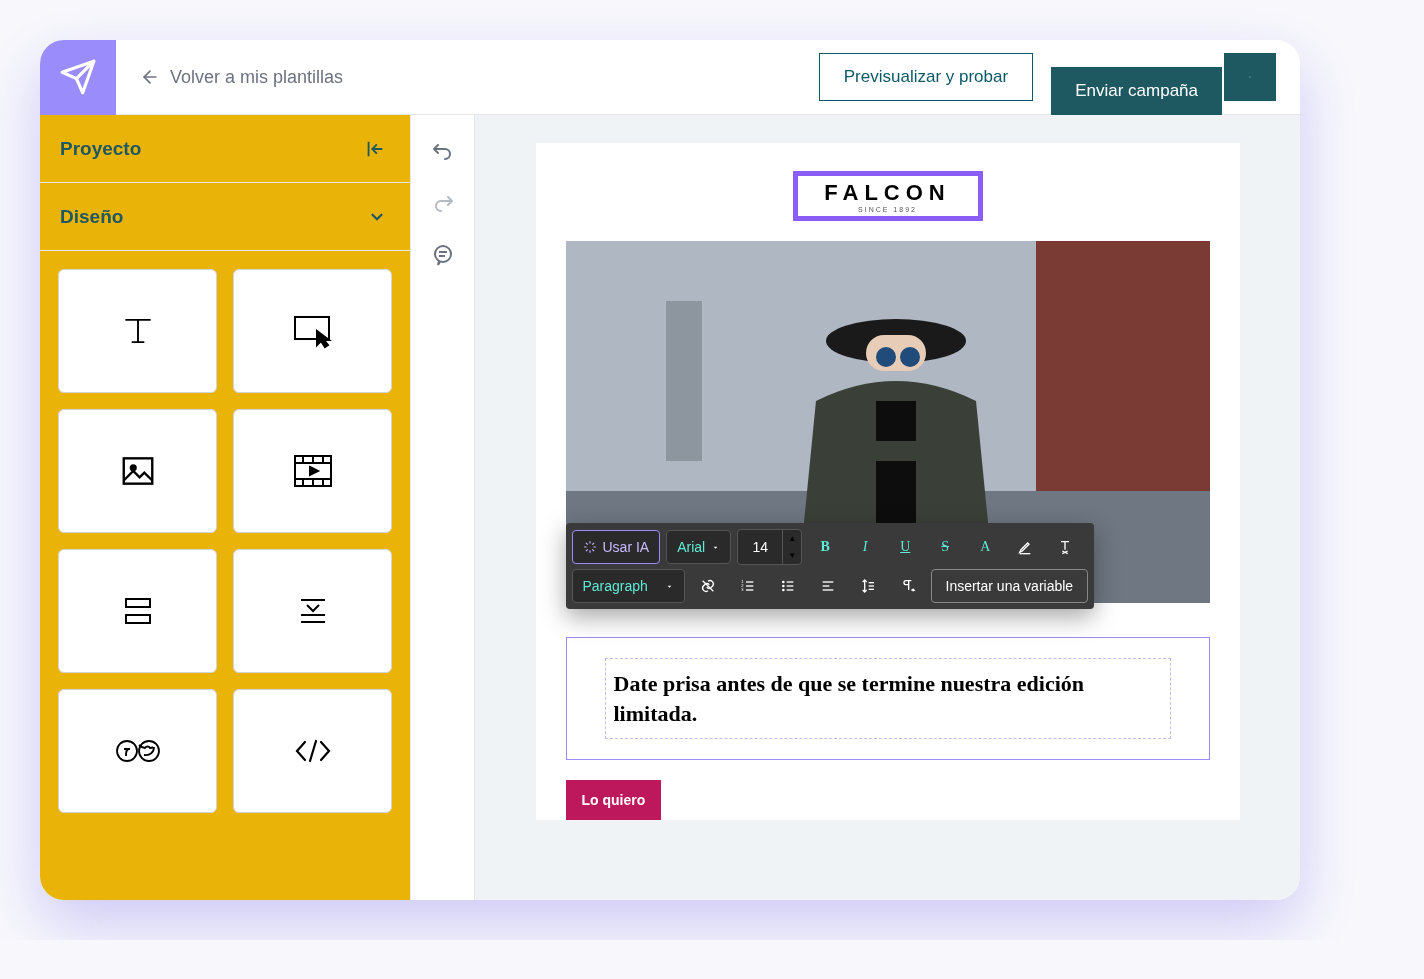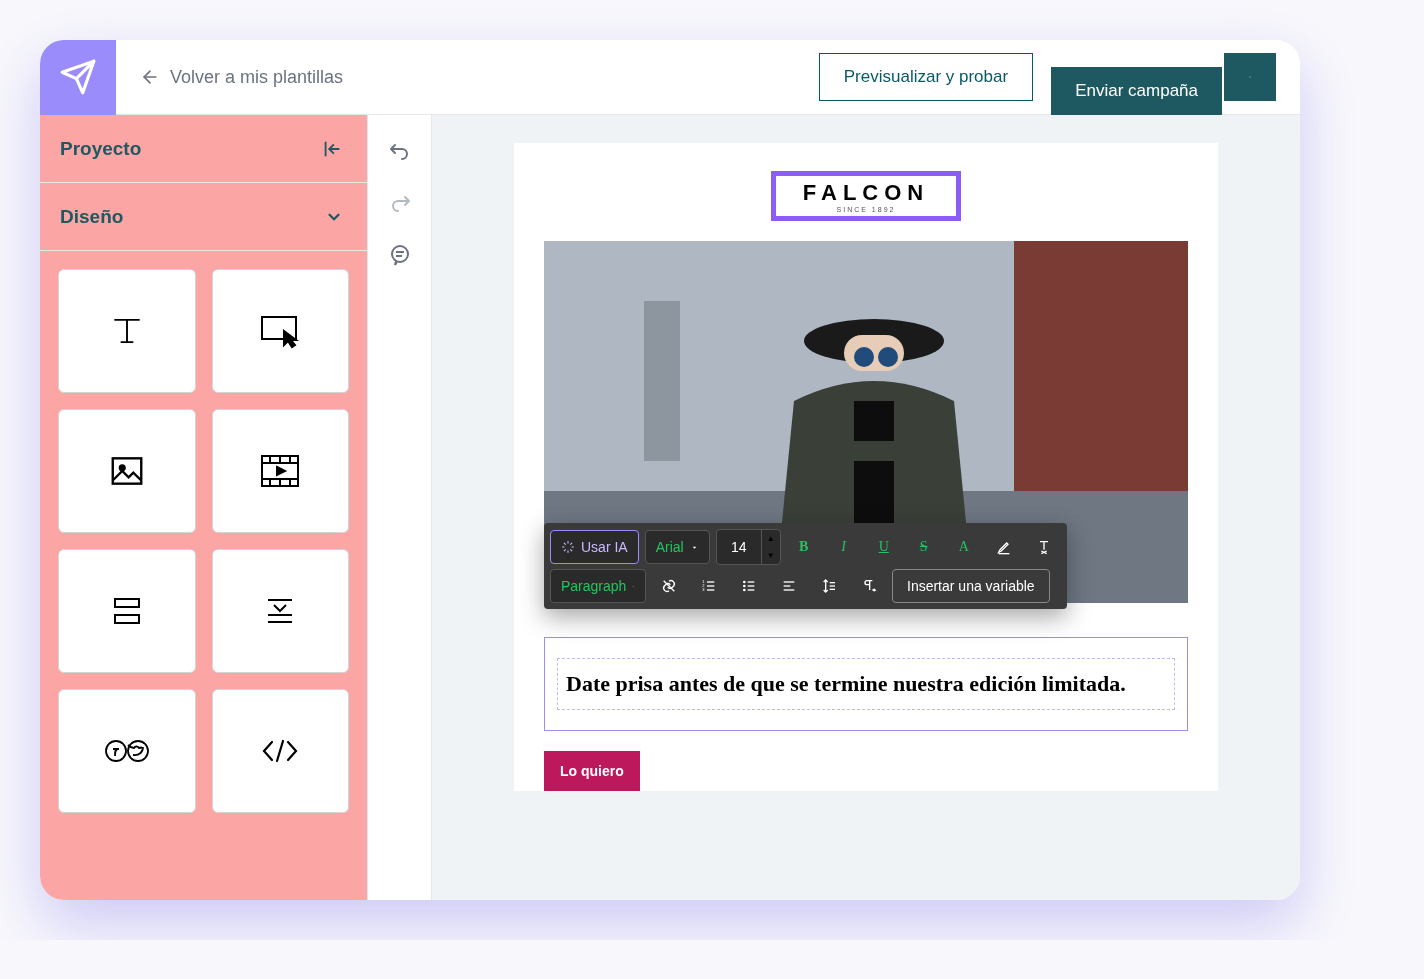--- a/index.html
+++ b/index.html
@@ -65,23 +65,23 @@
 .btn-dropdown {
   background: #1e5961;
   color: #fff;
   border: none;
   width: 52px;
   margin-left: 2px;
   margin-right: 24px;
 }
 .main-row { display: flex; flex: 1; overflow: hidden; }
 .sidebar {
-  width: 328px;
+  width: 371px;
   border-right: 1px solid #e5e7eb;
-  background: #fca5a5;
+  background: #eab308;
   overflow-y: auto;
   flex-shrink: 0;
 }
 .sidebar-section {
   height: 68px;
   display: flex;
   align-items: center;
   justify-content: space-between;
   padding: 0 24px 0 20px;
   font-size: 19px;
@@ -179,21 +179,21 @@
   gap: 4px;
   box-shadow: 0 8px 24px rgba(0,0,0,0.35);
   z-index: 10;
 }
 .tb-row { display: flex; gap: 6px; align-items: center; }
 .tb-item {
   height: 34px;
   background: #2a2a2a;
   border: 1px solid #555;
   border-radius: 4px;
-  color: #22c55e;
+  color: #5eead4;
   font-size: 14px;
   display: flex;
   align-items: center;
   justify-content: center;
   padding: 0 10px;
   cursor: pointer;
   gap: 6px;
 }
 .tb-ai { border-color: #9b8cfb; color: #cbb9ff; }
 .tb-icon-btn {
@@ -221,21 +221,21 @@
 .tb-stepper .steps div { width: 18px; height: 17px; display:flex; align-items:center; justify-content:center; cursor:pointer; font-size:8px; }
 .tb-insert {
   background: #3a3a3a;
   border: 1px solid #888;
   color: #fff;
   padding: 0 14px;
 }
 .text-block-selected {
   margin: 0 30px;
   border: 1.5px solid #9b8cfb;
-  padding: 20px 12px;
+  padding: 20px 38px;
   position: relative;
 }
 .dashed-inner {
   border: 1px dashed #c4b9fb;
   padding: 10px 8px;
 }
 .heading-text { font-family: Georgia, serif; font-size: 22px; font-weight: 700; color: #000; line-height: 1.35; }
 .body-text { font-size: 15px; color: #6b7280; line-height: 1.6; margin-top: 10px; }
 .cta-btn {
   margin: 20px 30px 0;
@@ -455,21 +455,21 @@
               </div>
               <div class="tb-item tb-icon-btn">
                 <svg width="16" height="16" viewBox="0 0 24 24" stroke="#fff" stroke-width="2" fill="none">
                     <path d="M6 4h12M12 4v12"></path>
                     <line x1="8" y1="18" x2="16" y2="22"></line>
                     <line x1="16" y1="18" x2="8" y2="22"></line>
                   </svg>
               </div>
             </div>
             <div class="tb-row">
-              <div class="tb-item" style="width:96px;justify-content:space-between">
+              <div class="tb-item" style="width:113px;justify-content:space-between">
                 <span>Paragraph</span>
                 <svg width="9" height="9" viewBox="0 0 24 24" fill="#fff">
                     <path d="M7 10l5 5 5-5z"></path>
                   </svg>
               </div>
               <div class="tb-item tb-icon-btn">
                 <svg width="16" height="16" viewBox="0 0 24 24" stroke="#fff" stroke-width="2" fill="none">
                     <path d="M10 14a5 5 0 0 0 7 0l2-2a5 5 0 0 0-7-7M14 10a5 5 0 0 0-7 0l-2 2a5 5 0 0 0 7 7"></path>
                     <line x1="4" y1="4" x2="20" y2="20"></line>
                   </svg>

